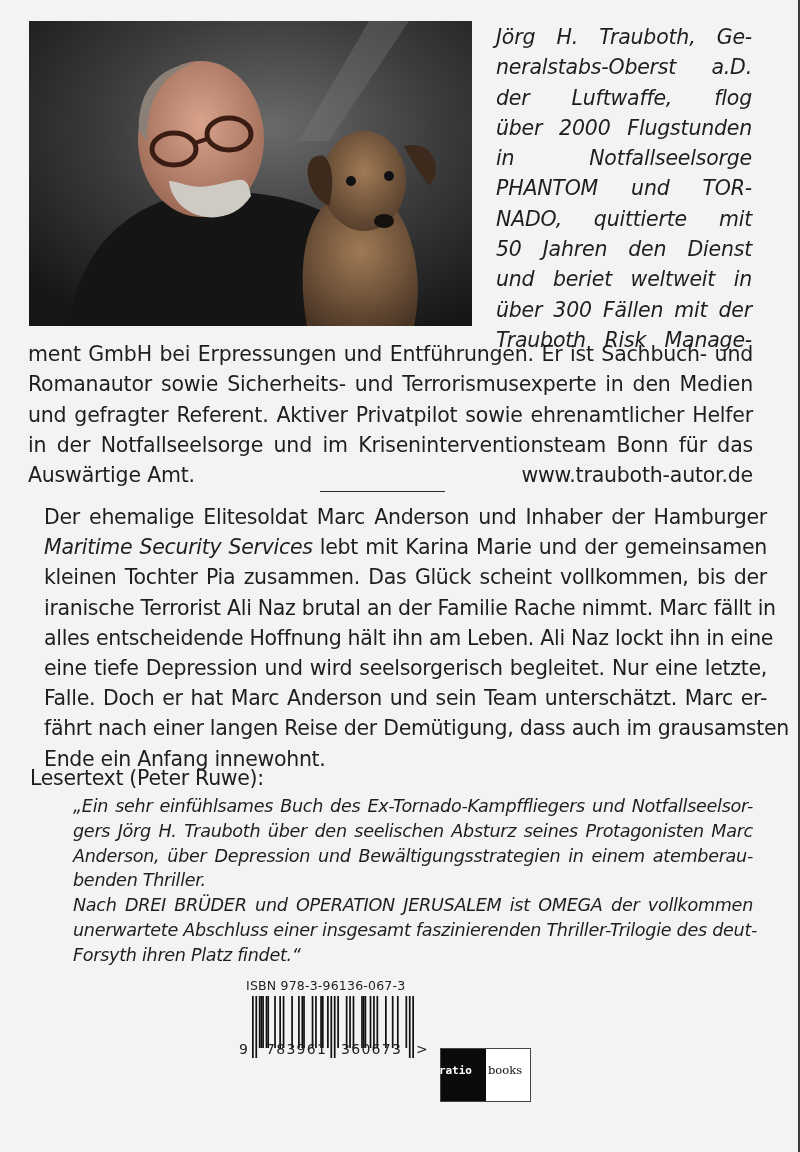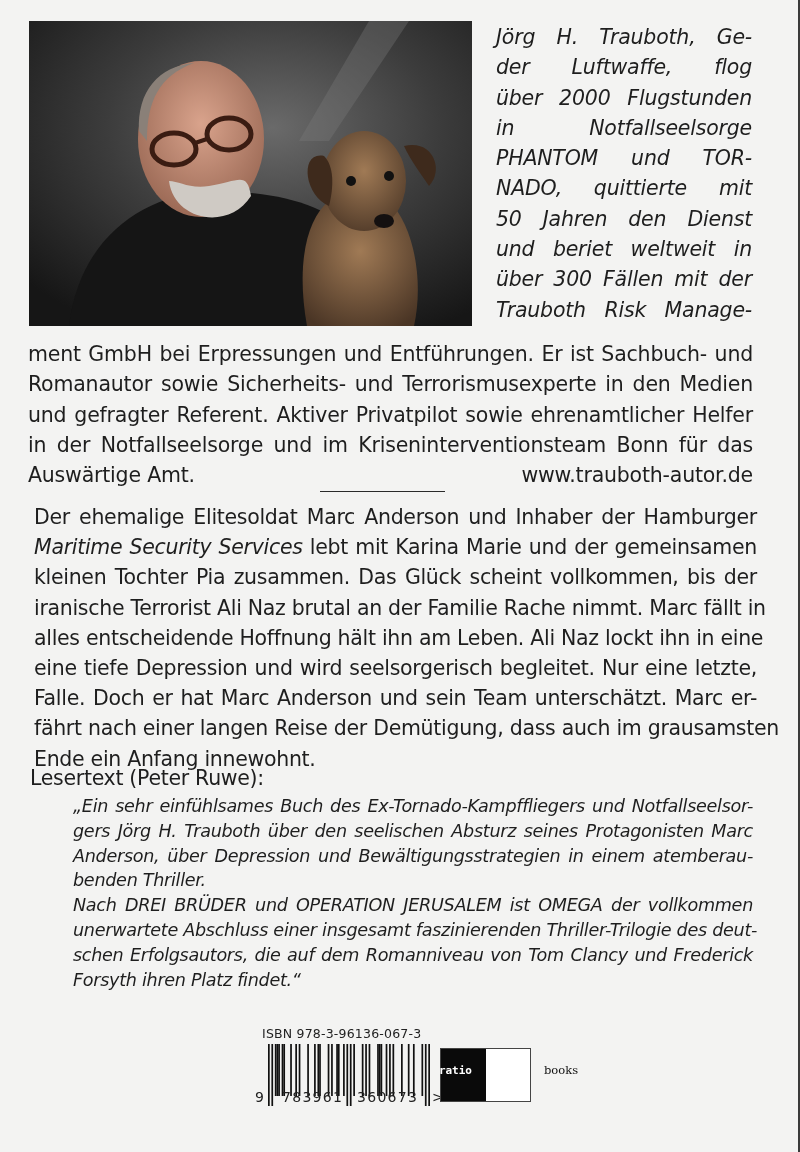--- a/index.html
+++ b/index.html
@@ -38,41 +38,41 @@
     .bio-full .line { display: block; white-space: nowrap; text-align: justify; text-align-last: justify; }
     .bio-full .last-line { display: flex; justify-content: space-between; white-space: nowrap; }
 
     .separator {
       position: absolute; left: 320px; top: 491px; width: 125px; height: 1px;
       background: #2a2a2a;
     }
 
     
     .synopsis {
-      position: absolute; left: 34px; top: 502px; width: 723px;
+      position: absolute; left: 44px; top: 502px; width: 723px;
       font-size: 20.5px; line-height: 30.2px; letter-spacing: -0.3px;
     }
     .synopsis .line { display: block; white-space: nowrap; text-align: justify; text-align-last: justify; }
     .synopsis .line.last { text-align-last: left; }
     .synopsis em { font-style: italic; }
 
     .reader-label {
       position: absolute; left: 30px; top: 763px;
       font-size: 20.5px; line-height: 30px; letter-spacing: -0.3px;
     }
     .reader-quote {
       position: absolute; left: 30px; top: 794px; width: 723px;
       font-style: italic; font-size: 17.6px; line-height: 24.8px; letter-spacing: -0.3px;
     }
     .reader-quote .line { display: block; white-space: nowrap; text-align: justify; text-align-last: justify; margin-left: 43px; }
     .reader-quote .line.last { text-align-last: left; }
 
     
     .barcode-block {
-      position: absolute; left: 236px; top: 1024px; width: 190px; height: 90px; margin-left: 16px;
+      position: absolute; left: 236px; top: 976px; width: 190px; height: 90px;
     }
     .isbn-label {
       position: absolute; left: 10px; top: 2px;
       font-size: 12.5px; letter-spacing: 0.2px; color: #222;
       font-family: "DejaVu Sans", sans-serif;
     }
     .bars { position: absolute; left: 16px; top: 20px; width: 162px; height: 62px; }
     .bars svg { width: 100%; height: 100%; display: block; }
     .digits-first {
       position: absolute; left: 3px; top: 65px; font-size: 14px; color: #222;
@@ -93,21 +93,21 @@
       border: 1px solid #444; display: flex; background: #fff;
     }
     .logo-left {
       width: 45px; height: 100%; background: #0a0a0a; color: #fff;
       font-family: "DejaVu Sans Mono", monospace; font-weight: bold; font-size: 11px;
       display: flex; align-items: flex-start; justify-content: flex-end; padding-top: 15px; padding-right: 14px;
     }
     .logo-right {
       flex: 1; color: #111;
       font-family: "DejaVu Serif", serif; font-size: 11.5px;
-      display: flex; align-items: flex-start; justify-content: flex-start; padding-top: 14px; padding-left: 12px; margin-left: 46px;
+      display: flex; align-items: flex-start; justify-content: flex-start; padding-top: 14px; padding-left: 2px;
     }
   </style>
 </head>
 <body>
 
 <div class="right-border"></div>
 
 <div class="photo" title="Portrait of the author with a dog">
   <svg viewBox="0 0 443 305" preserveAspectRatio="none">
     <defs>
@@ -149,20 +149,21 @@
     <path d="M375 125 C405 118 415 150 400 165 C390 150 382 140 375 125 Z" fill="#3e2a1c"></path>
 
     <circle cx="322" cy="160" r="5" fill="#111"></circle>
     <circle cx="360" cy="155" r="5" fill="#111"></circle>
     <ellipse cx="355" cy="200" rx="10" ry="7" fill="#141010"></ellipse>
   </svg>
 </div>
 
 <div class="bio-side">
   <span>Jörg H. Trauboth, Ge-</span>
+  <span>neralstabs-Oberst a.D.</span>
   <span>der Luftwaffe, flog</span>
   <span>über 2000 Flugstunden</span>
   <span>in Notfallseelsorge</span>
   <span>PHANTOM und TOR-</span>
   <span>NADO, quittierte mit</span>
   <span>50 Jahren den Dienst</span>
   <span>und beriet weltweit in</span>
   <span>über 300 Fällen mit der</span>
   <span>Trauboth Risk Manage-</span>
 </div>
@@ -193,21 +194,20 @@
 </div>
 
 <div class="reader-label">Lesertext (Peter Ruwe):</div>
 <div class="reader-quote">
   <span class="line">„Ein sehr einfühlsames Buch des Ex-Tornado-Kampffliegers und Notfallseelsor-</span>
   <span class="line">gers Jörg H. Trauboth über den seelischen Absturz seines Protagonisten Marc</span>
   <span class="line">Anderson, über Depression und Bewältigungsstrategien in einem atemberau-</span>
   <span class="line last">benden Thriller.</span>
   <span class="line">Nach DREI BRÜDER und OPERATION JERUSALEM ist OMEGA der vollkommen</span>
   <span class="line">unerwartete Abschluss einer insgesamt faszinierenden Thriller-Trilogie des deut-</span>
-  <span class="line">schen Erfolgsautors, die auf dem Romanniveau von Tom Clancy und Frederick</span>
   <span class="line last">Forsyth ihren Platz findet.“</span>
 </div>
 
 <div class="barcode-block">
   <div class="isbn-label">ISBN 978-3-96136-067-3</div>
   <div class="bars">
     <svg id="barcode-svg" viewBox="0 0 95 62" preserveAspectRatio="none">
         <rect x="0" y="0" width="1" height="62" fill="#111"></rect>
         <rect x="2" y="0" width="1" height="62" fill="#111"></rect>
         <rect x="4" y="0" width="1" height="52" fill="#111"></rect>

